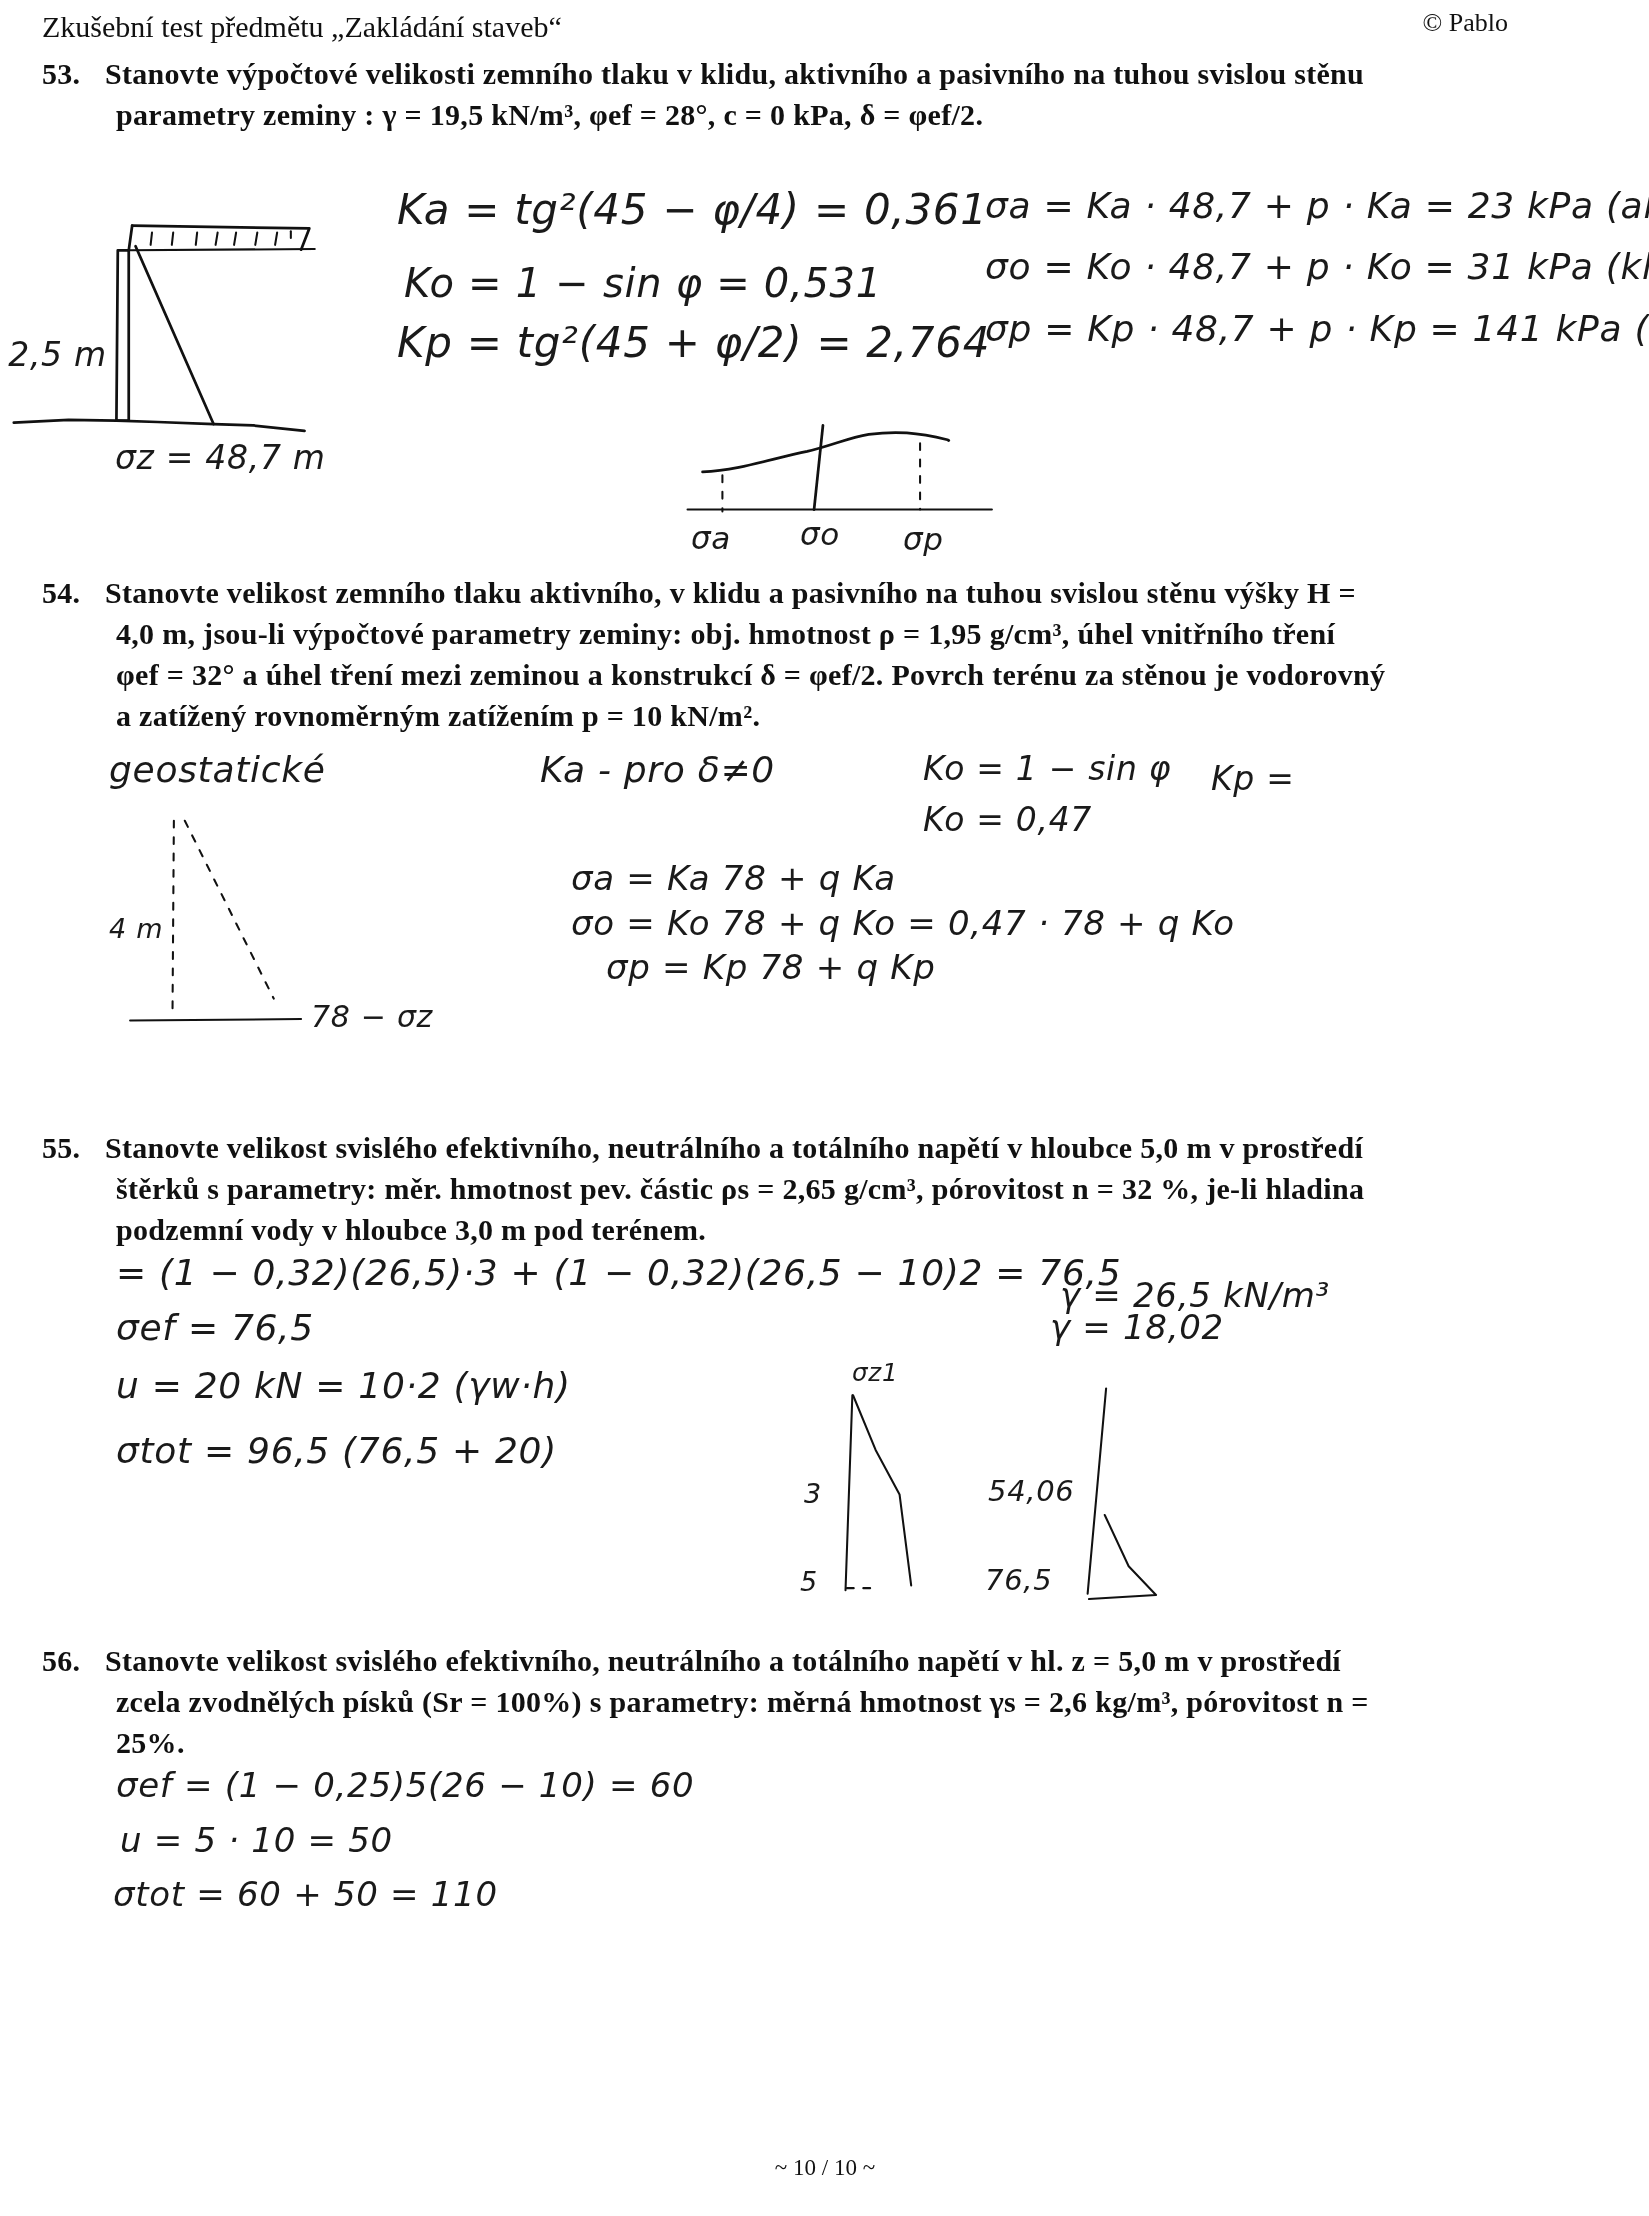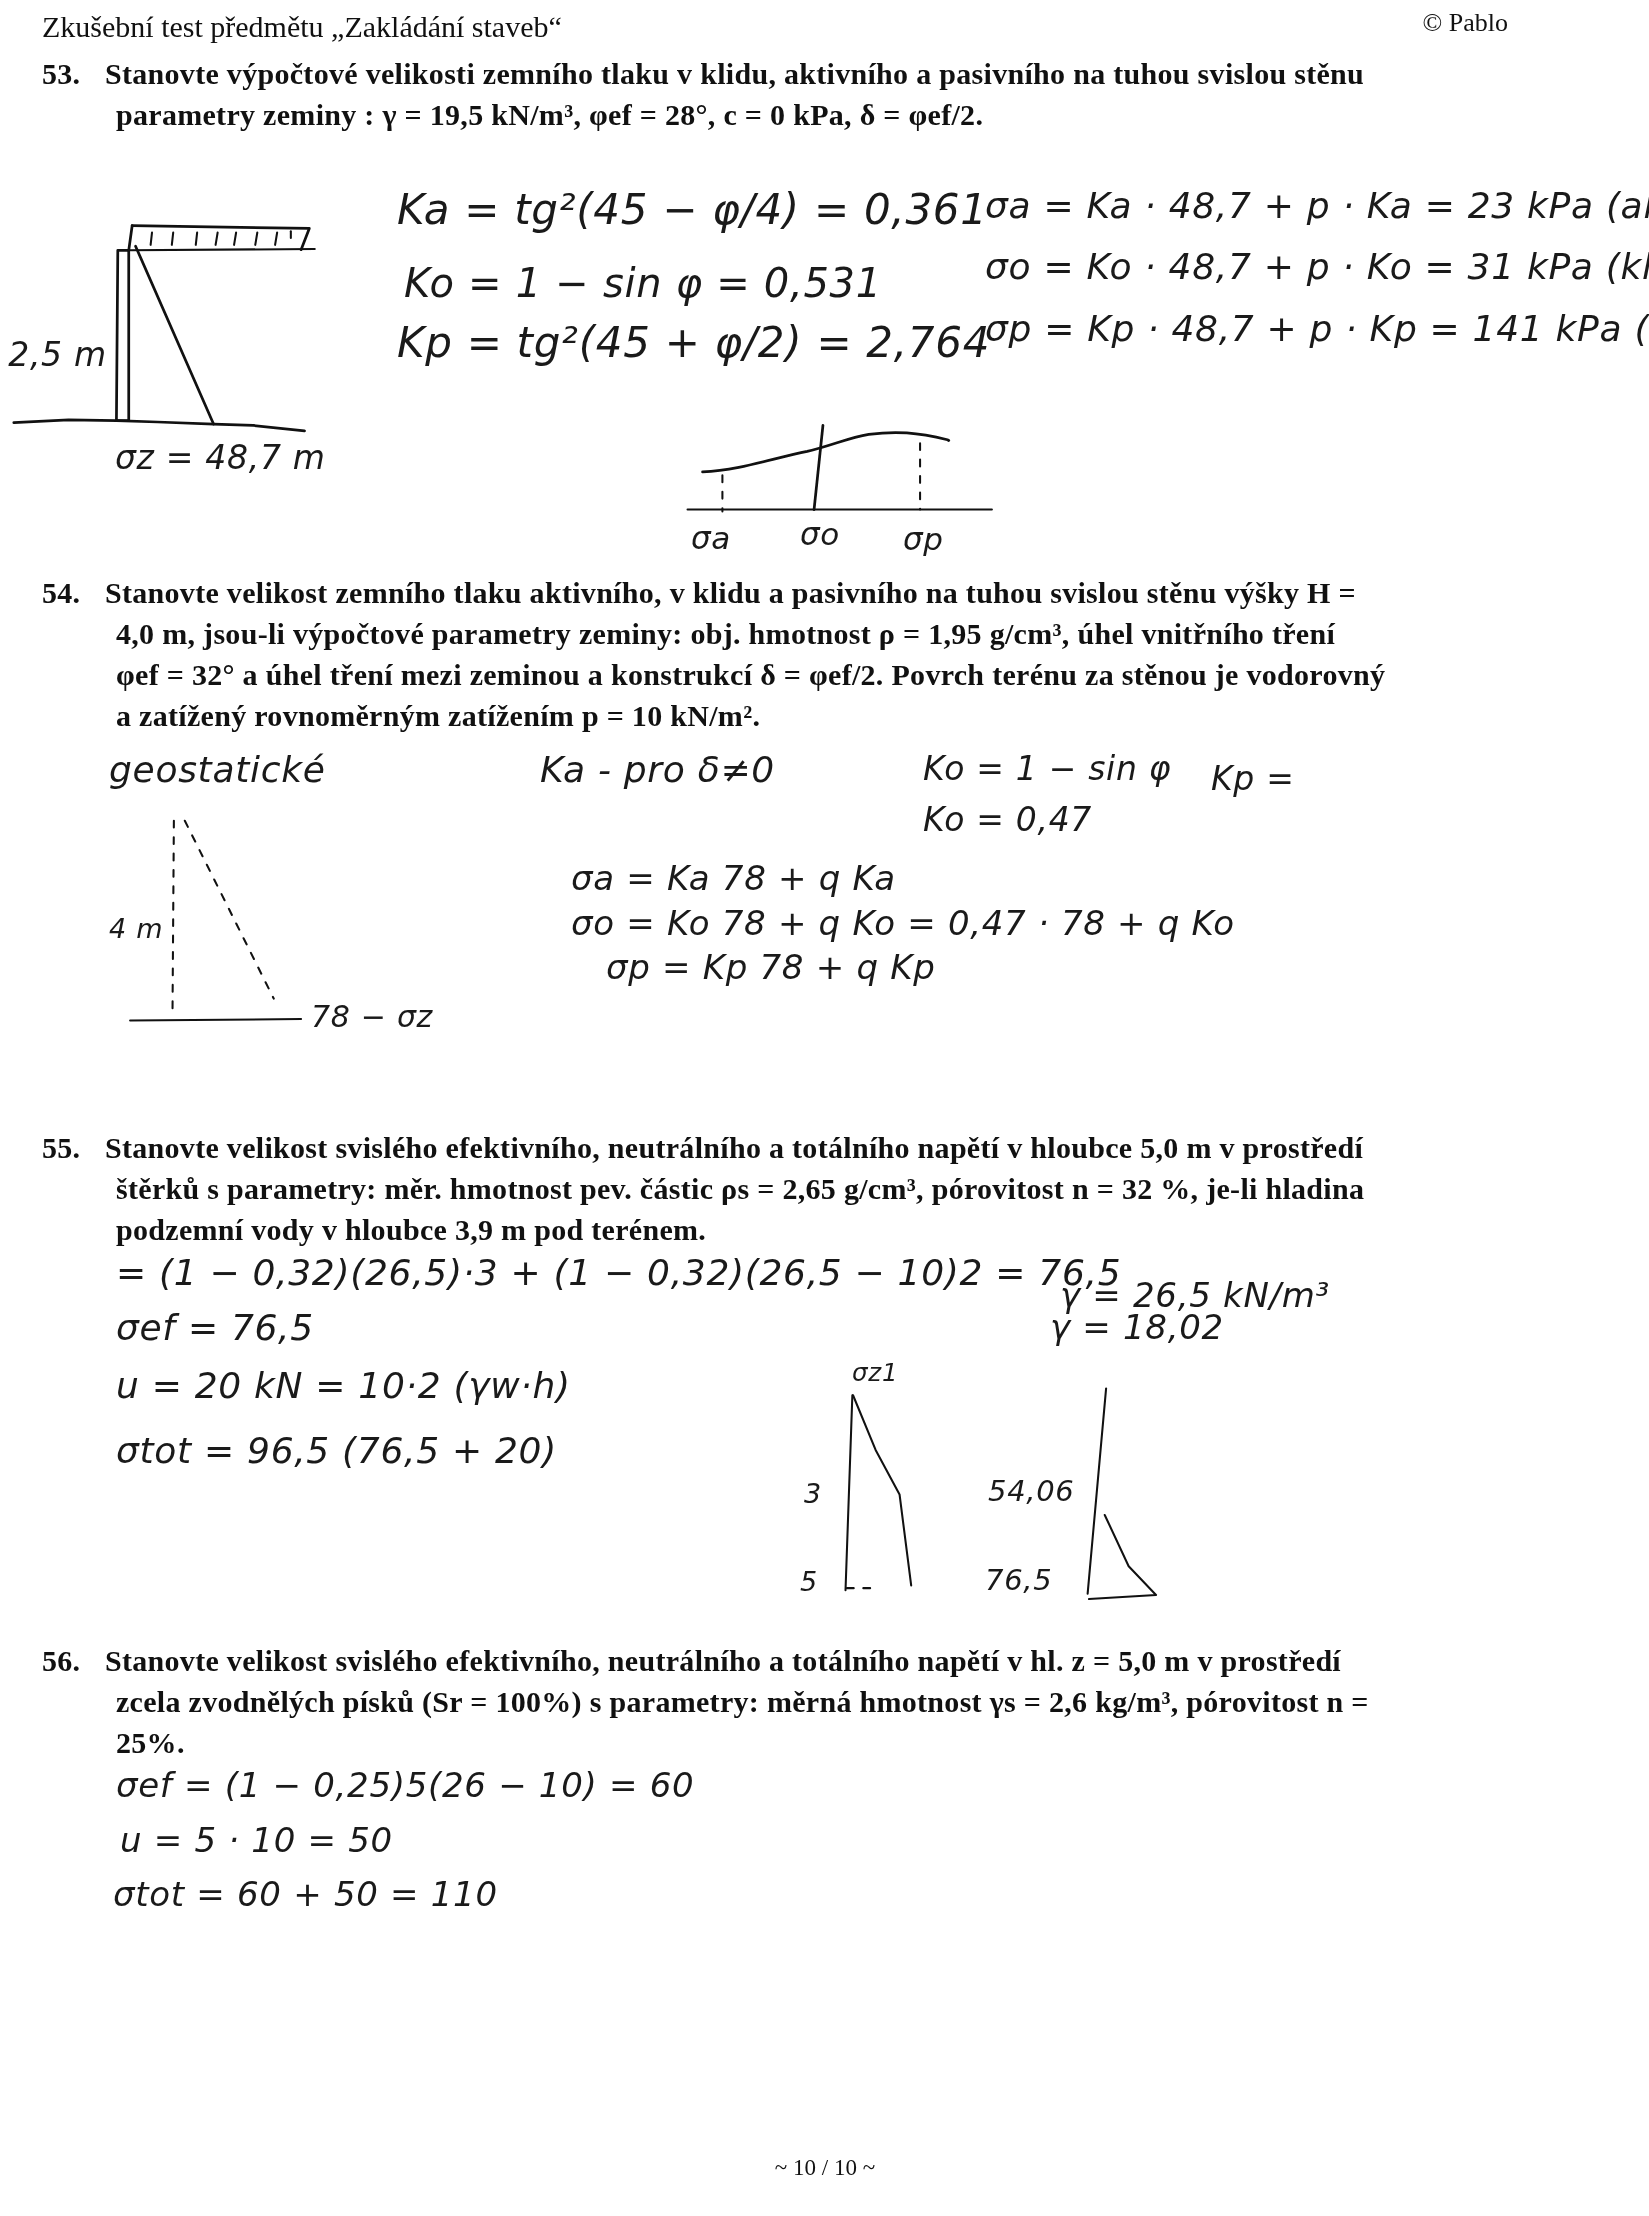--- a/index.html
+++ b/index.html
@@ -103,21 +103,21 @@
 <div class="h hand" style="left:1211px; top:759px; font-size:33px;">Kp =</div>
 <div class="h hand" style="left:571px; top:858px; font-size:34px;">σa = Ka 78 + q Ka</div>
 <div class="h hand" style="left:571px; top:903px; font-size:34px;">σo = Ko 78 + q Ko = 0,47 · 78 + q Ko</div>
 <div class="h hand" style="left:571px; top:947px; font-size:34px;margin-left:35px;">σp = Kp 78 + q Kp</div>
 <div class="h hand" style="left:109px; top:913px; font-size:27px;">4 m</div>
 <div class="h hand" style="left:311px; top:999px; font-size:30px;">78 − σz</div>
 
 <div class="q serif" style="top:1127px;">
   <span class="line"><span class="num">55.</span><span>Stanovte velikost svislého efektivního, neutrálního a totálního napětí v hloubce 5,0 m v prostředí</span></span>
   <span class="line indent">štěrků s parametry: měr. hmotnost pev. částic ρs = 2,65 g/cm³, pórovitost n = 32 %, je-li hladina</span>
-  <span class="line indent">podzemní vody v hloubce 3,9 m pod terénem.</span>
+  <span class="line indent">podzemní vody v hloubce 3,0 m pod terénem.</span>
 </div>
 
 <div class="h hand" style="left:116px; top:1252px; font-size:36px;">= (1 − 0,32)(26,5)·3 + (1 − 0,32)(26,5 − 10)2 = 76,5</div>
 <div class="h hand" style="left:116px; top:1307px; font-size:36px;">σef = 76,5</div>
 <div class="h hand" style="left:116px; top:1365px; font-size:36px;">u = 20 kN = 10·2 (γw·h)</div>
 <div class="h hand" style="left:116px; top:1430px; font-size:36px;">σtot = 96,5 (76,5 + 20)</div>
 <div class="h hand" style="left:1060px; top:1259px; font-size:34px;margin-top:16px;">γ = 26,5 kN/m³</div>
 <div class="h hand" style="left:1050px; top:1307px; font-size:34px;">γ = 18,02</div>
 <div class="h hand" style="left:852px; top:1358px; font-size:24.6px;">σz1</div>
 <div class="h hand" style="left:804px; top:1478px; font-size:27px;">3</div>

